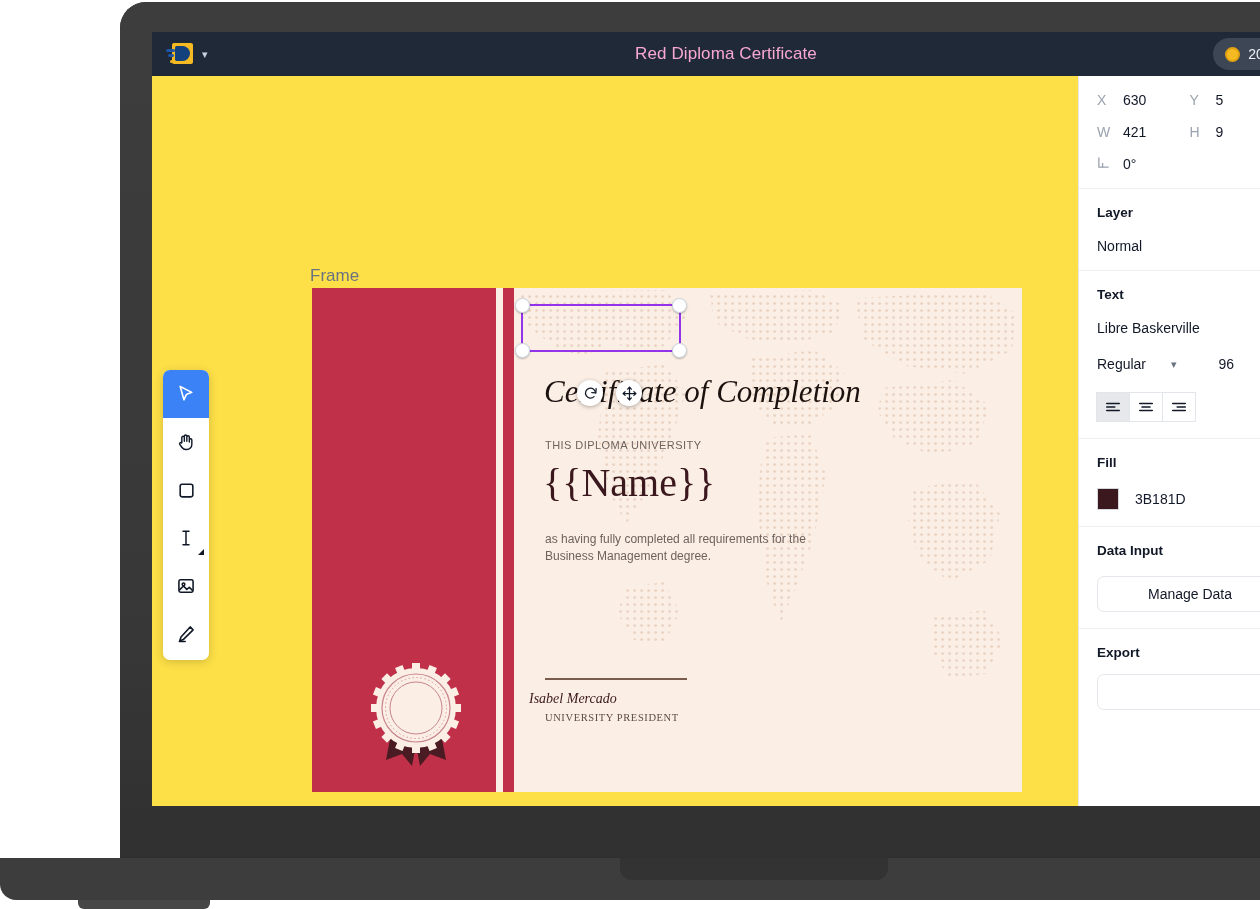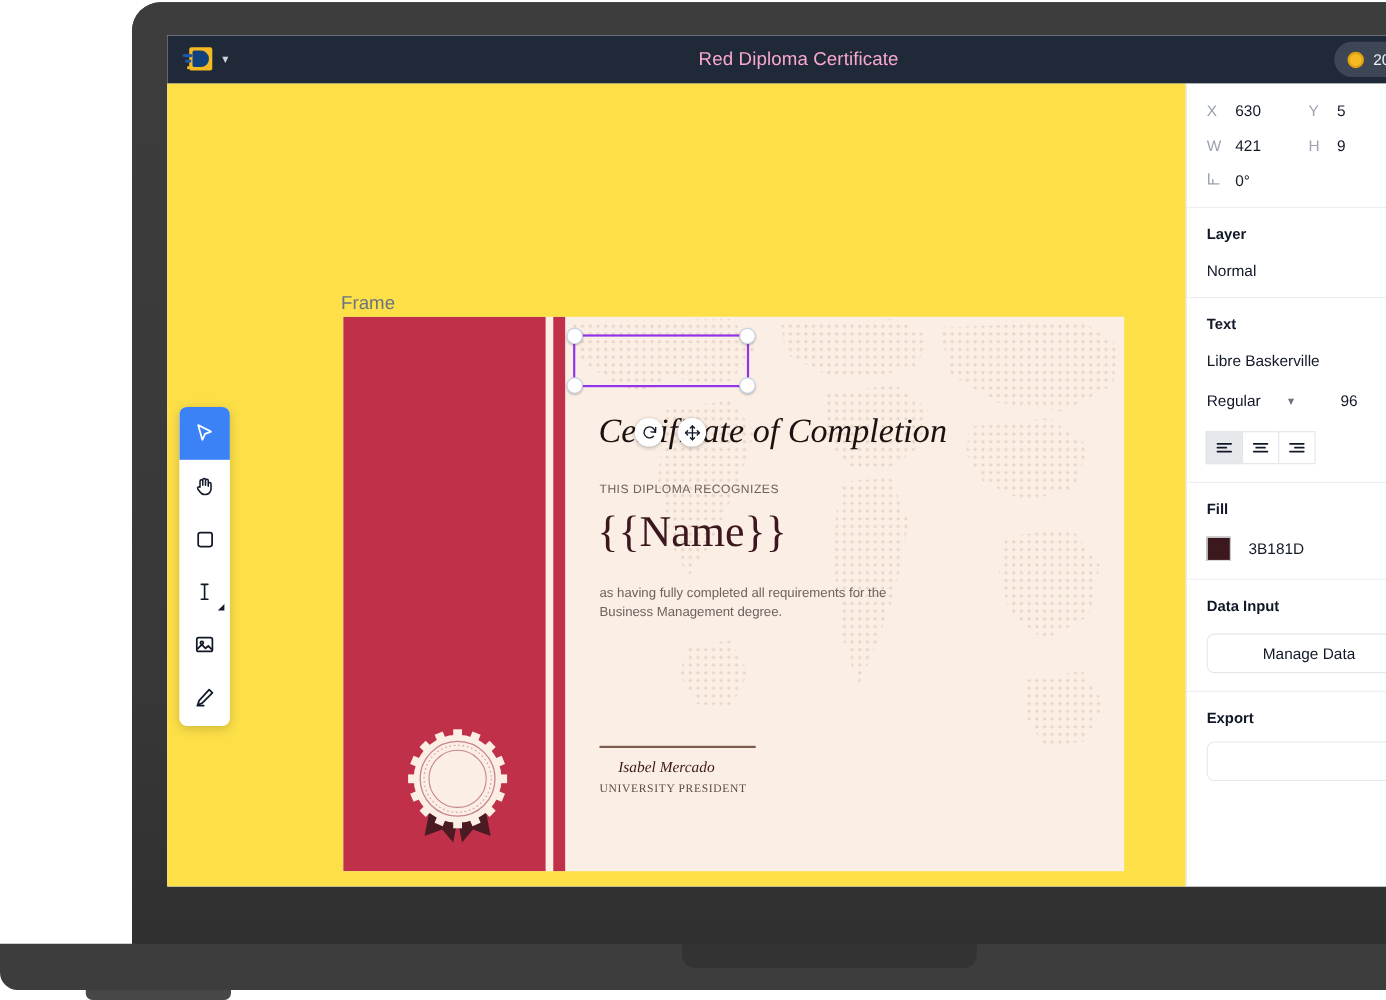--- a/index.html
+++ b/index.html
@@ -142,21 +142,21 @@
   }
   .cert-para {
     position:absolute; left:31px; top:243px; width:300px;
     font-size:12px; line-height:1.45; color:#6e625e;
   }
   .sig-rule {
     position:absolute; left:31px; top:390px; width:142px; height:2px;
     background:#7a5c4f;
   }
   .sig-name {
-    position:absolute; left:48px; top:403px;
+    position:absolute; left:15px; top:403px;
     font-family:"Liberation Serif", serif; font-style:italic;
     font-size:14px; color:#3B181D;
   }
   .sig-role {
     position:absolute; left:31px; top:424px;
     font-family:Liberation Serif, serif;
     font-size:10.5px; letter-spacing:.6px; color:#5e4a45;
   }
   .seal { position:absolute; left:56px; top:374px; width:96px; height:106px; }
 
@@ -291,21 +291,21 @@
               <path d="M252 150 L296 146 L312 186 L300 250 L282 300 L266 336 L252 292 L244 226 L246 180 Z"></path>
               <path d="M340 10 L470 4 L502 26 L498 62 L452 86 L392 78 L350 52 Z"></path>
               <path d="M368 100 L440 92 L476 118 L462 156 L418 168 L380 150 L364 124 Z"></path>
               <path d="M400 200 L460 192 L486 226 L476 272 L436 294 L404 270 L394 232 Z"></path>
               <path d="M418 330 L470 322 L490 352 L472 386 L436 390 L416 362 Z"></path>
               <path d="M110 300 L150 294 L166 324 L150 356 L120 352 L104 326 Z"></path>
             </g>
           </svg>
 
           <div class="cert-title">Certificate of Completion</div>
-          <div class="cert-eyebrow">THIS DIPLOMA RECOGNIZES</div>
+          <div class="cert-eyebrow">THIS DIPLOMA UNIVERSITY</div>
           <div class="cert-name">{{Name}}</div>
           <div class="cert-para">as having fully completed all requirements for the Business Management degree.</div>
 
           <div class="sig-rule"></div>
           <div class="sig-name">Isabel Mercado</div>
           <div class="sig-role">UNIVERSITY PRESIDENT</div>
         </div>
 
         <svg class="seal" viewBox="0 0 96 106">
           <path d="M26 56 L18 98 L34 92 L44 104 L52 62 Z" fill="#4a1b22"></path>

